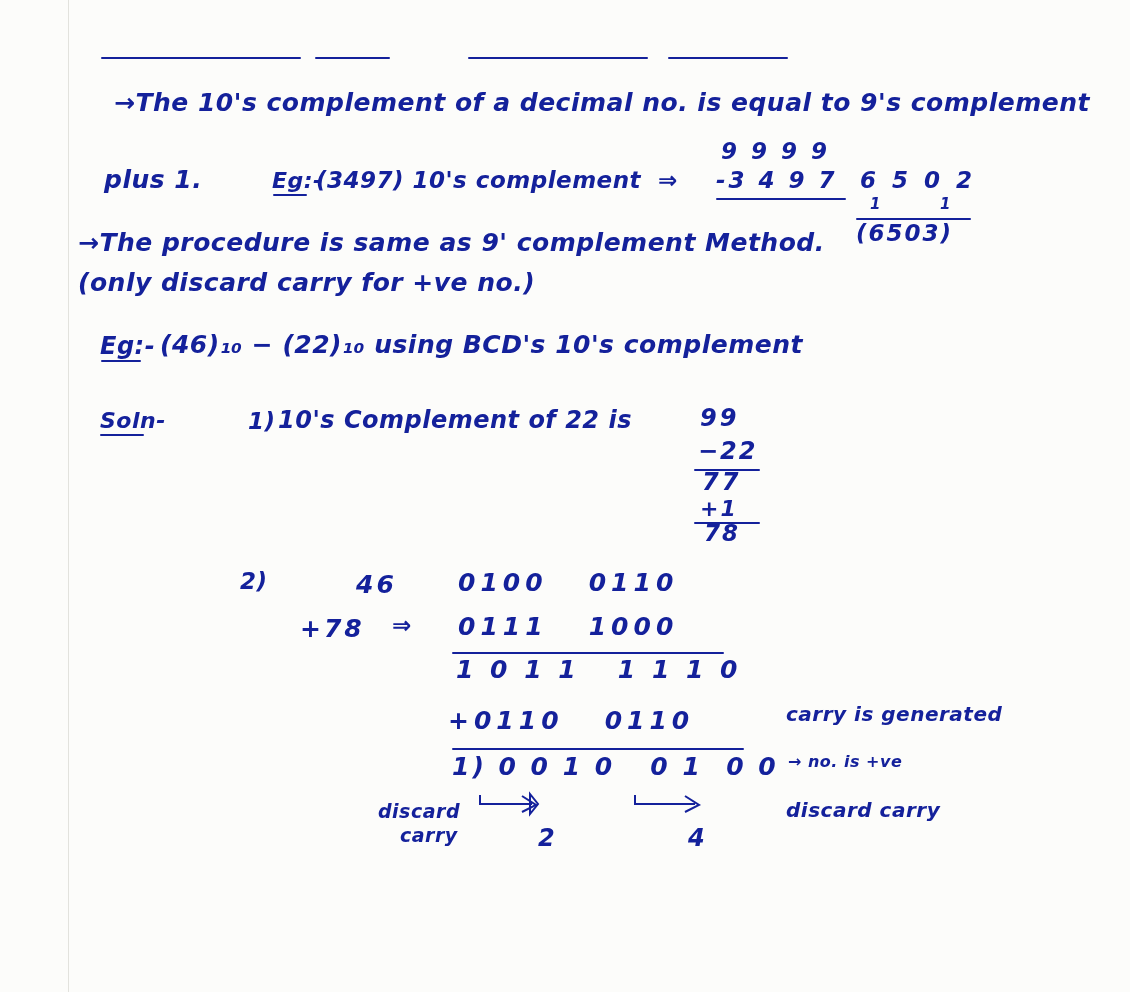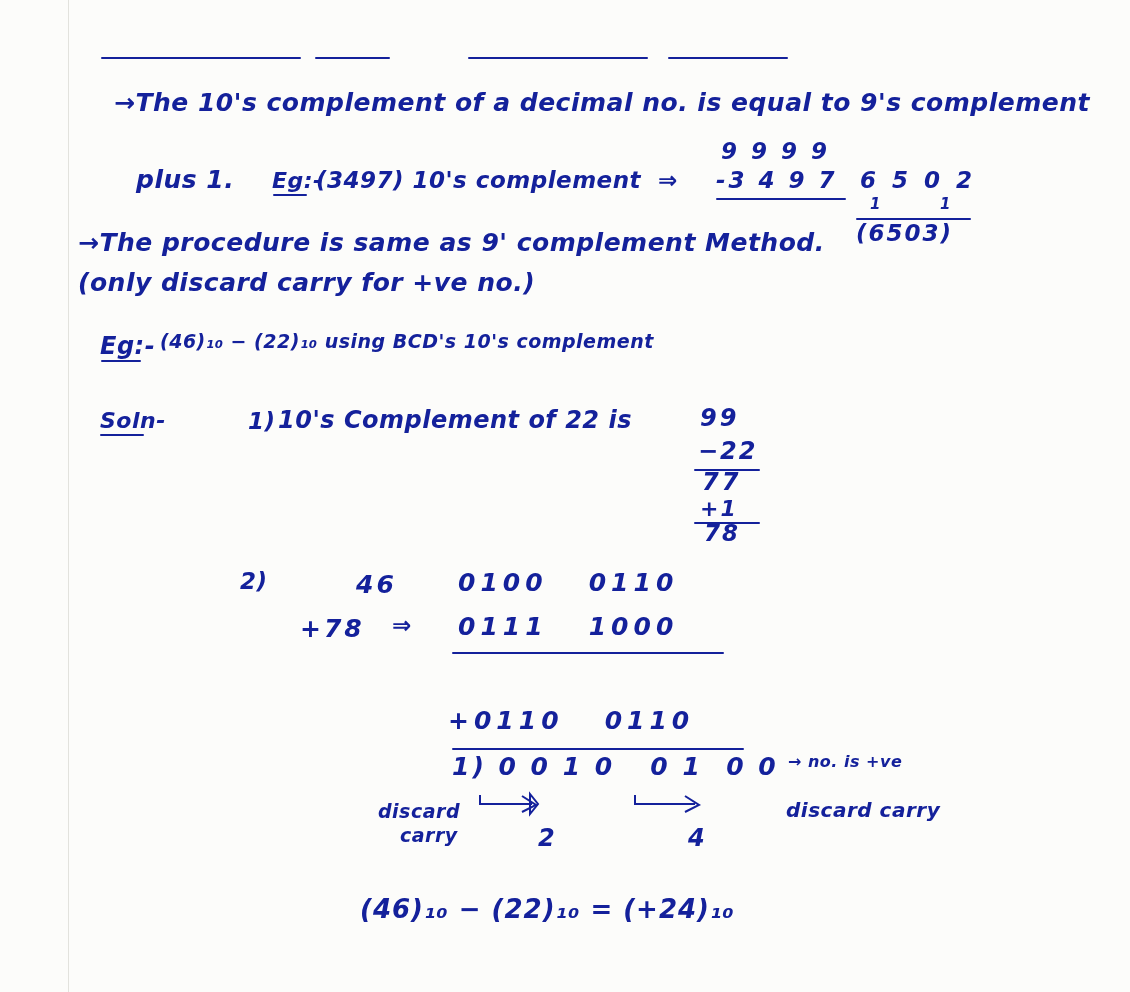--- a/index.html
+++ b/index.html
@@ -55,41 +55,41 @@
 
   <div class="margin-rule"></div>
 
   <div class="hw" style="left:100px; top:22px; font-size:27px; letter-spacing:1px;"></div>
   <div class="u" style="left:101px; top:57px; width:200px;"></div>
   <div class="u" style="left:315px; top:57px; width:75px;"></div>
   <div class="u" style="left:468px; top:57px; width:180px;"></div>
   <div class="u" style="left:668px; top:57px; width:120px;"></div>
 
   <div class="hw" style="left:78px; top:88px; font-size:25px;margin-left:36px;">→The 10's complement of a decimal no. is equal to 9's complement</div>
-  <div class="hw" style="left:104px; top:165px; font-size:25px;margin-left:32px;">plus 1.</div>
+  <div class="hw" style="left:104px; top:165px; font-size:25px;">plus 1.</div>
 
   <div class="hw" style="left:272px; top:168px; font-size:22px;">Eg:-</div>
   <div class="u thin" style="left:273px; top:194px; width:34px;"></div>
   <div class="hw" style="left:316px; top:167px; font-size:23px;">(3497) 10's complement  ⇒</div>
 
   <div class="hw" style="left:721px; top:138px; font-size:23px; letter-spacing:3px;">9 9 9 9</div>
   <div class="hw" style="left:716px; top:167px; font-size:23px; letter-spacing:3px;">-3 4 9 7</div>
   <div class="u thin" style="left:716px; top:198px; width:130px;"></div>
   <div class="hw" style="left:860px; top:167px; font-size:23px; letter-spacing:4px;">6 5 0 2</div>
   <div class="hw" style="left:870px; top:195px; font-size:15px;">1</div>
   <div class="hw" style="left:940px; top:195px; font-size:15px;">1</div>
   <div class="u thin" style="left:856px; top:218px; width:115px;"></div>
   <div class="hw" style="left:856px; top:220px; font-size:23px; letter-spacing:2px;">(6503)</div>
 
   <div class="hw" style="left:78px; top:228px; font-size:25px;">→The procedure is same as 9' complement Method.</div>
   <div class="hw" style="left:78px; top:268px; font-size:25px;">(only discard carry for +ve no.)</div>
 
   <div class="hw" style="left:100px; top:332px; font-size:24px;">Eg:-</div>
   <div class="u thin" style="left:101px; top:360px; width:40px;"></div>
-  <div class="hw" style="left:160px; top:330px; font-size:19px;">(46)₁₀ − (22)₁₀ using BCD's 10's complement</div>
+  <div class="hw" style="left:160px; top:330px; font-size:25px;">(46)₁₀ − (22)₁₀ using BCD's 10's complement</div>
 
   <div class="hw" style="left:100px; top:408px; font-size:22px;">Soln-</div>
   <div class="u thin" style="left:100px; top:434px; width:44px;"></div>
 
   <div class="hw" style="left:248px; top:408px; font-size:23px;">1)</div>
   <div class="hw" style="left:278px; top:406px; font-size:24px;">10's Complement of 22 is</div>
 
   <div class="hw" style="left:700px; top:404px; font-size:24px; letter-spacing:3px;">99</div>
   <div class="hw" style="left:698px; top:437px; font-size:24px; letter-spacing:2px;">−22</div>
   <div class="u thin" style="left:694px; top:469px; width:66px;"></div>
@@ -99,37 +99,38 @@
   <div class="hw" style="left:704px; top:520px; font-size:23px; letter-spacing:2px;">78</div>
 
   <div class="hw" style="left:240px; top:568px; font-size:23px;">2)</div>
   <div class="hw" style="left:320px; top:570px; font-size:25px; letter-spacing:3px;margin-left:36px;">46</div>
   <div class="hw" style="left:300px; top:614px; font-size:25px; letter-spacing:3px;">+78</div>
   <div class="hw" style="left:392px; top:612px; font-size:23px;">⇒</div>
 
   <div class="hw" style="left:458px; top:568px; font-size:25px; letter-spacing:5px;">0100   0110</div>
   <div class="hw" style="left:458px; top:612px; font-size:25px; letter-spacing:5px;">0111   1000</div>
   <div class="u thin" style="left:452px; top:652px; width:272px;"></div>
+  <div class="hw" style="left:456px; top:655px; font-size:25px; letter-spacing:4px;">1 0 1 1   1 1 1 0</div>
 
   <div class="hw" style="left:448px; top:706px; font-size:25px; letter-spacing:5px;">+0110   0110</div>
   <div class="u thin" style="left:452px; top:748px; width:292px;"></div>
   <div class="hw" style="left:452px; top:752px; font-size:25px; letter-spacing:3px;">1) 0 0 1 0   0 1  0 0</div>
 
   <div class="hw" style="left:370px; top:800px; font-size:19px;margin-left:8px;">discard</div>
   <div class="hw" style="left:400px; top:824px; font-size:19px;">carry</div>
 
   <svg width="360" height="60" style="position:absolute; left:470px; top:790px;">
     <path d="M10,5 L10,14 L60,14 L60,24 L68,14 L60,4 L60,14" fill="none" stroke="#14219b" stroke-width="2"></path>
     <path d="M10,5 L10,14" fill="none" stroke="#14219b" stroke-width="2"></path>
     <path d="M10,14 L62,14" fill="none" stroke="#14219b" stroke-width="2"></path>
     <path d="M52,6 L66,15 L52,22" fill="none" stroke="#14219b" stroke-width="2"></path>
     <path d="M165,5 L165,14 L225,14" fill="none" stroke="#14219b" stroke-width="2"></path>
     <path d="M215,6 L229,15 L215,22" fill="none" stroke="#14219b" stroke-width="2"></path>
   </svg>
   <div class="hw" style="left:538px; top:824px; font-size:24px;">2</div>
   <div class="hw" style="left:688px; top:824px; font-size:24px;">4</div>
 
+  <div class="hw" style="left:786px; top:702px; font-size:20px;">carry is generated</div>
   <div class="hw" style="left:788px; top:752px; font-size:16px;text-align:right;">→ no. is +ve</div>
   <div class="hw" style="left:786px; top:798px; font-size:20px;">discard carry</div>
 
-  <div class="hw" style="left:360px; top:894px; font-size:26px; letter-spacing:1px;">(46)₁₀ − (22)₁₀ = (+24)₁₀</div>
 
 </div>
 
 </body></html>

